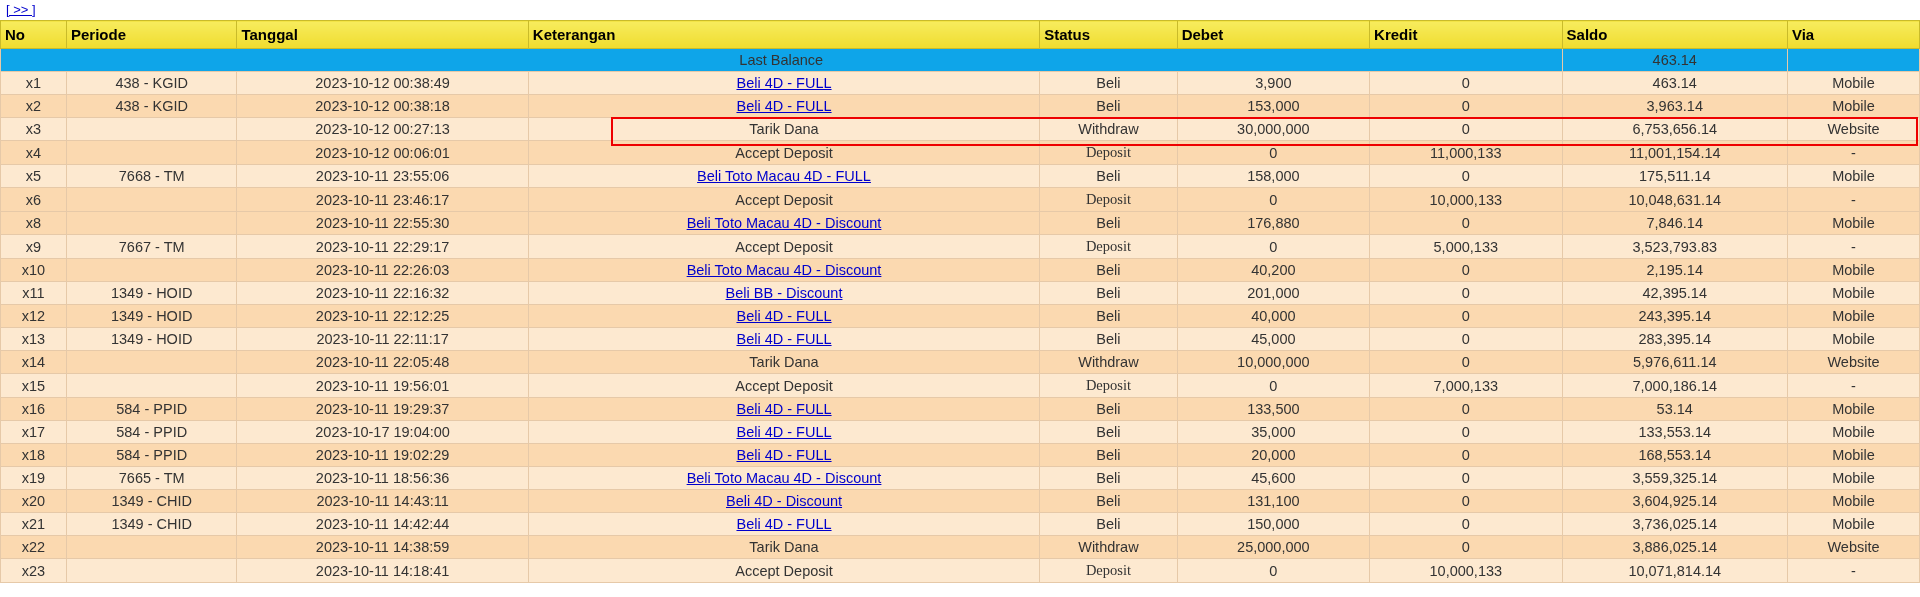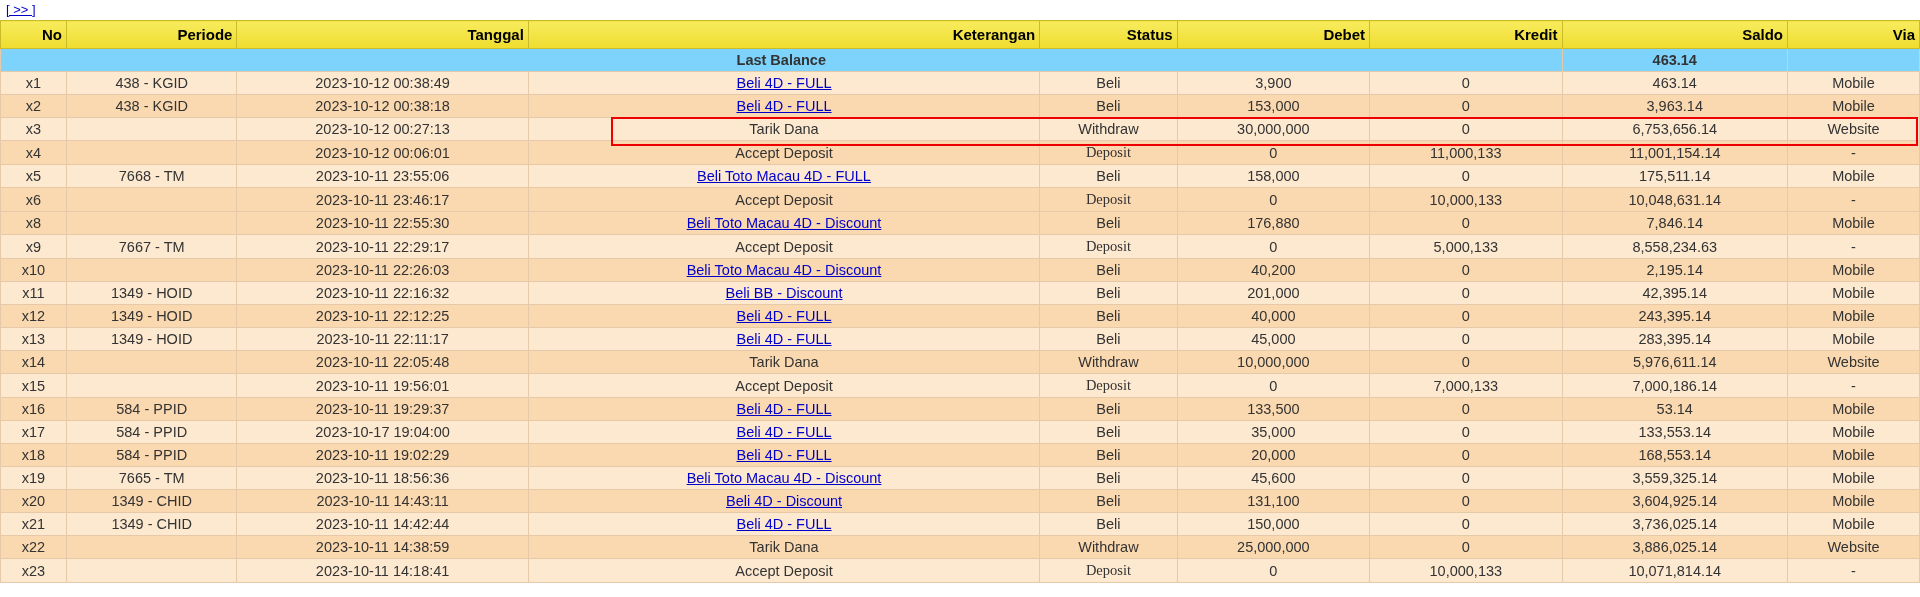--- a/index.html
+++ b/index.html
@@ -81,36 +81,36 @@
     table-layout: fixed;
     font-size: 14.5px;
   }
   table.tx th {
     background: #f2e34b;
     background: linear-gradient(#f7ec5e, #efdc2e);
     border: 1px solid #c9bb2a;
     color: #000000;
     font-weight: bold;
     padding: 5px 4px;
-    text-align: right;
+    text-align: left;
     font-size: 15px;
   }
   table.tx td {
     border: 1px solid #e6c9a8;
     padding: 3px 6px;
     text-align: center;
     color: #333333;
     white-space: nowrap;
     overflow: hidden;
   }
   tr.row-a td { background: #fde9d0; }
   tr.row-b td { background: #fbd9b0; }
   tr.lastbal td {
-    background: #7dd3fc;
-    font-weight: bold;
+    background: #0ea5e9;
+    font-weight: normal;
   }
   .c-no      { width: 60px; }
   .c-periode { width: 155px; }
   .c-tanggal { width: 265px; }
   .c-ket     { width: 465px; }
   .c-status  { width: 125px; }
   .c-debet   { width: 175px; }
   .c-kredit  { width: 175px; }
   .c-saldo   { width: 205px; }
   .c-via     { width: 120px; }
@@ -285,21 +285,21 @@
             <td>Mobile</td>
           </tr>
           <tr class="row-a">
             <td>x9</td>
             <td>7667 - TM</td>
             <td>2023-10-11 22:29:17</td>
             <td class="ket">Accept Deposit</td>
             <td class="status-deposit">Deposit</td>
             <td class="debet">0</td>
             <td class="kredit">5,000,133</td>
-            <td class="saldo">8,558,234.63</td>
+            <td class="saldo">3,523,793.83</td>
             <td>-</td>
           </tr>
           <tr class="row-b">
             <td>x10</td>
             <td></td>
             <td>2023-10-11 22:26:03</td>
             <td class="ket"><a href="#">Beli Toto Macau 4D - Discount</a></td>
             <td class="status-beli">Beli</td>
             <td class="debet">40,200</td>
             <td class="kredit">0</td>

